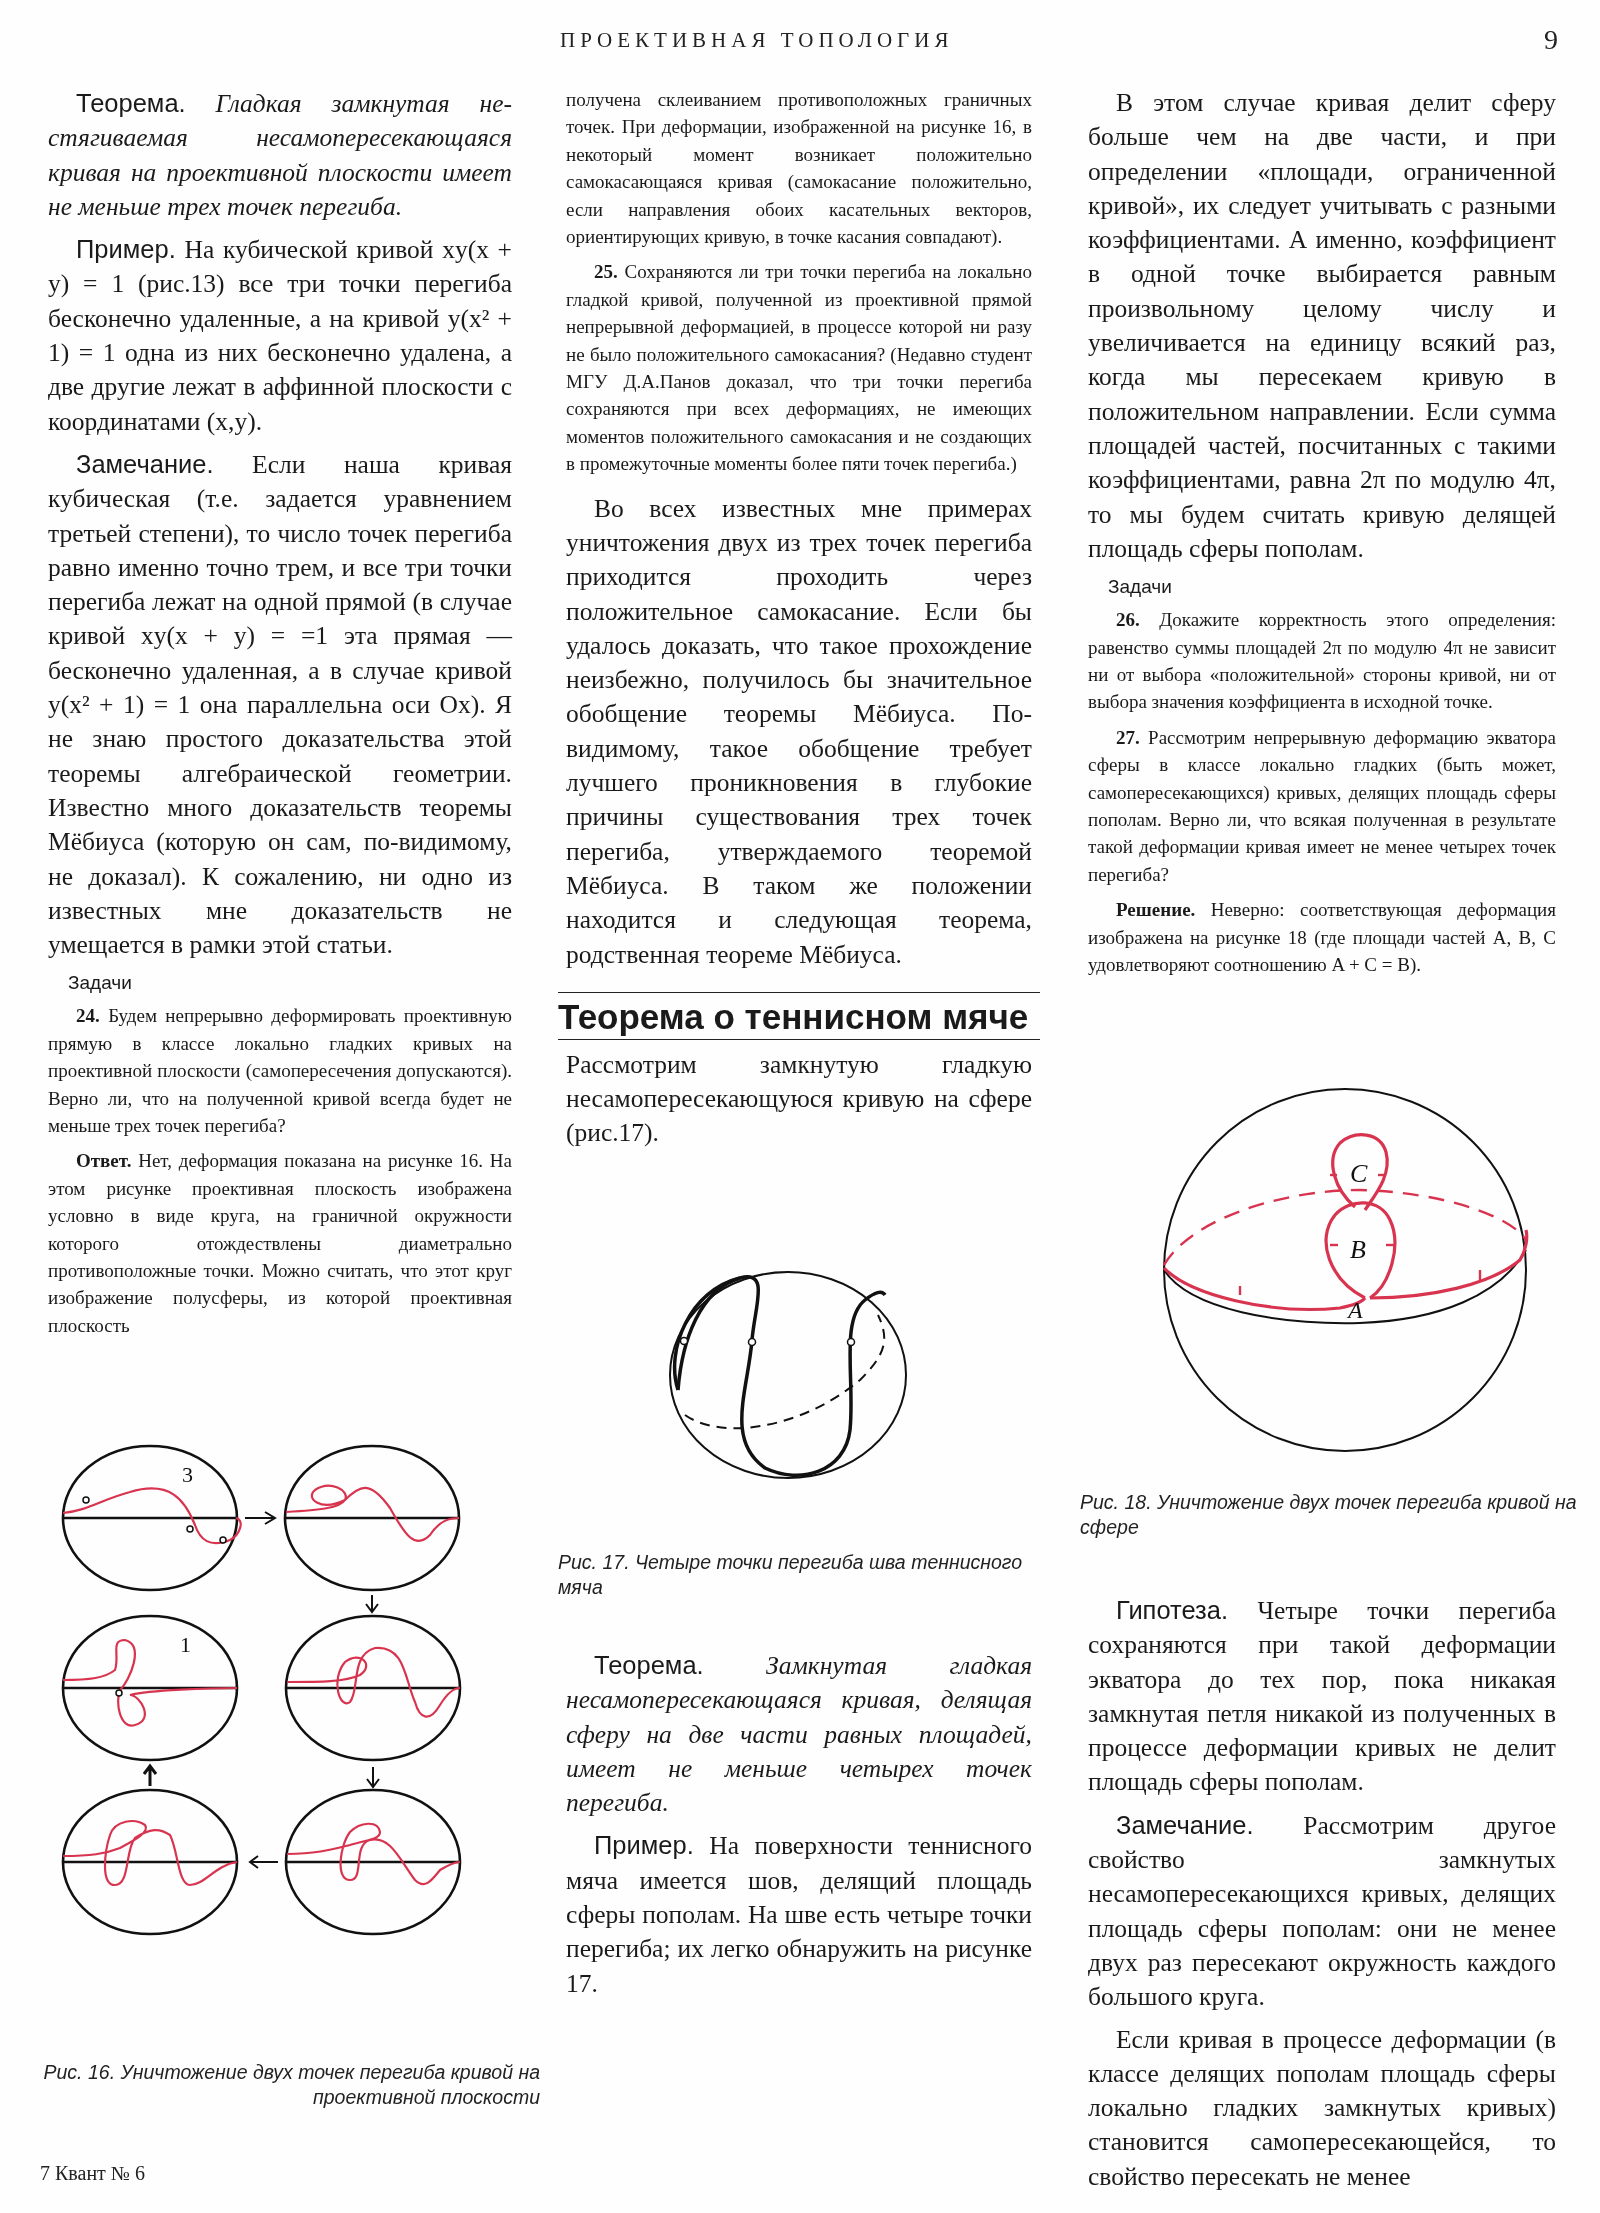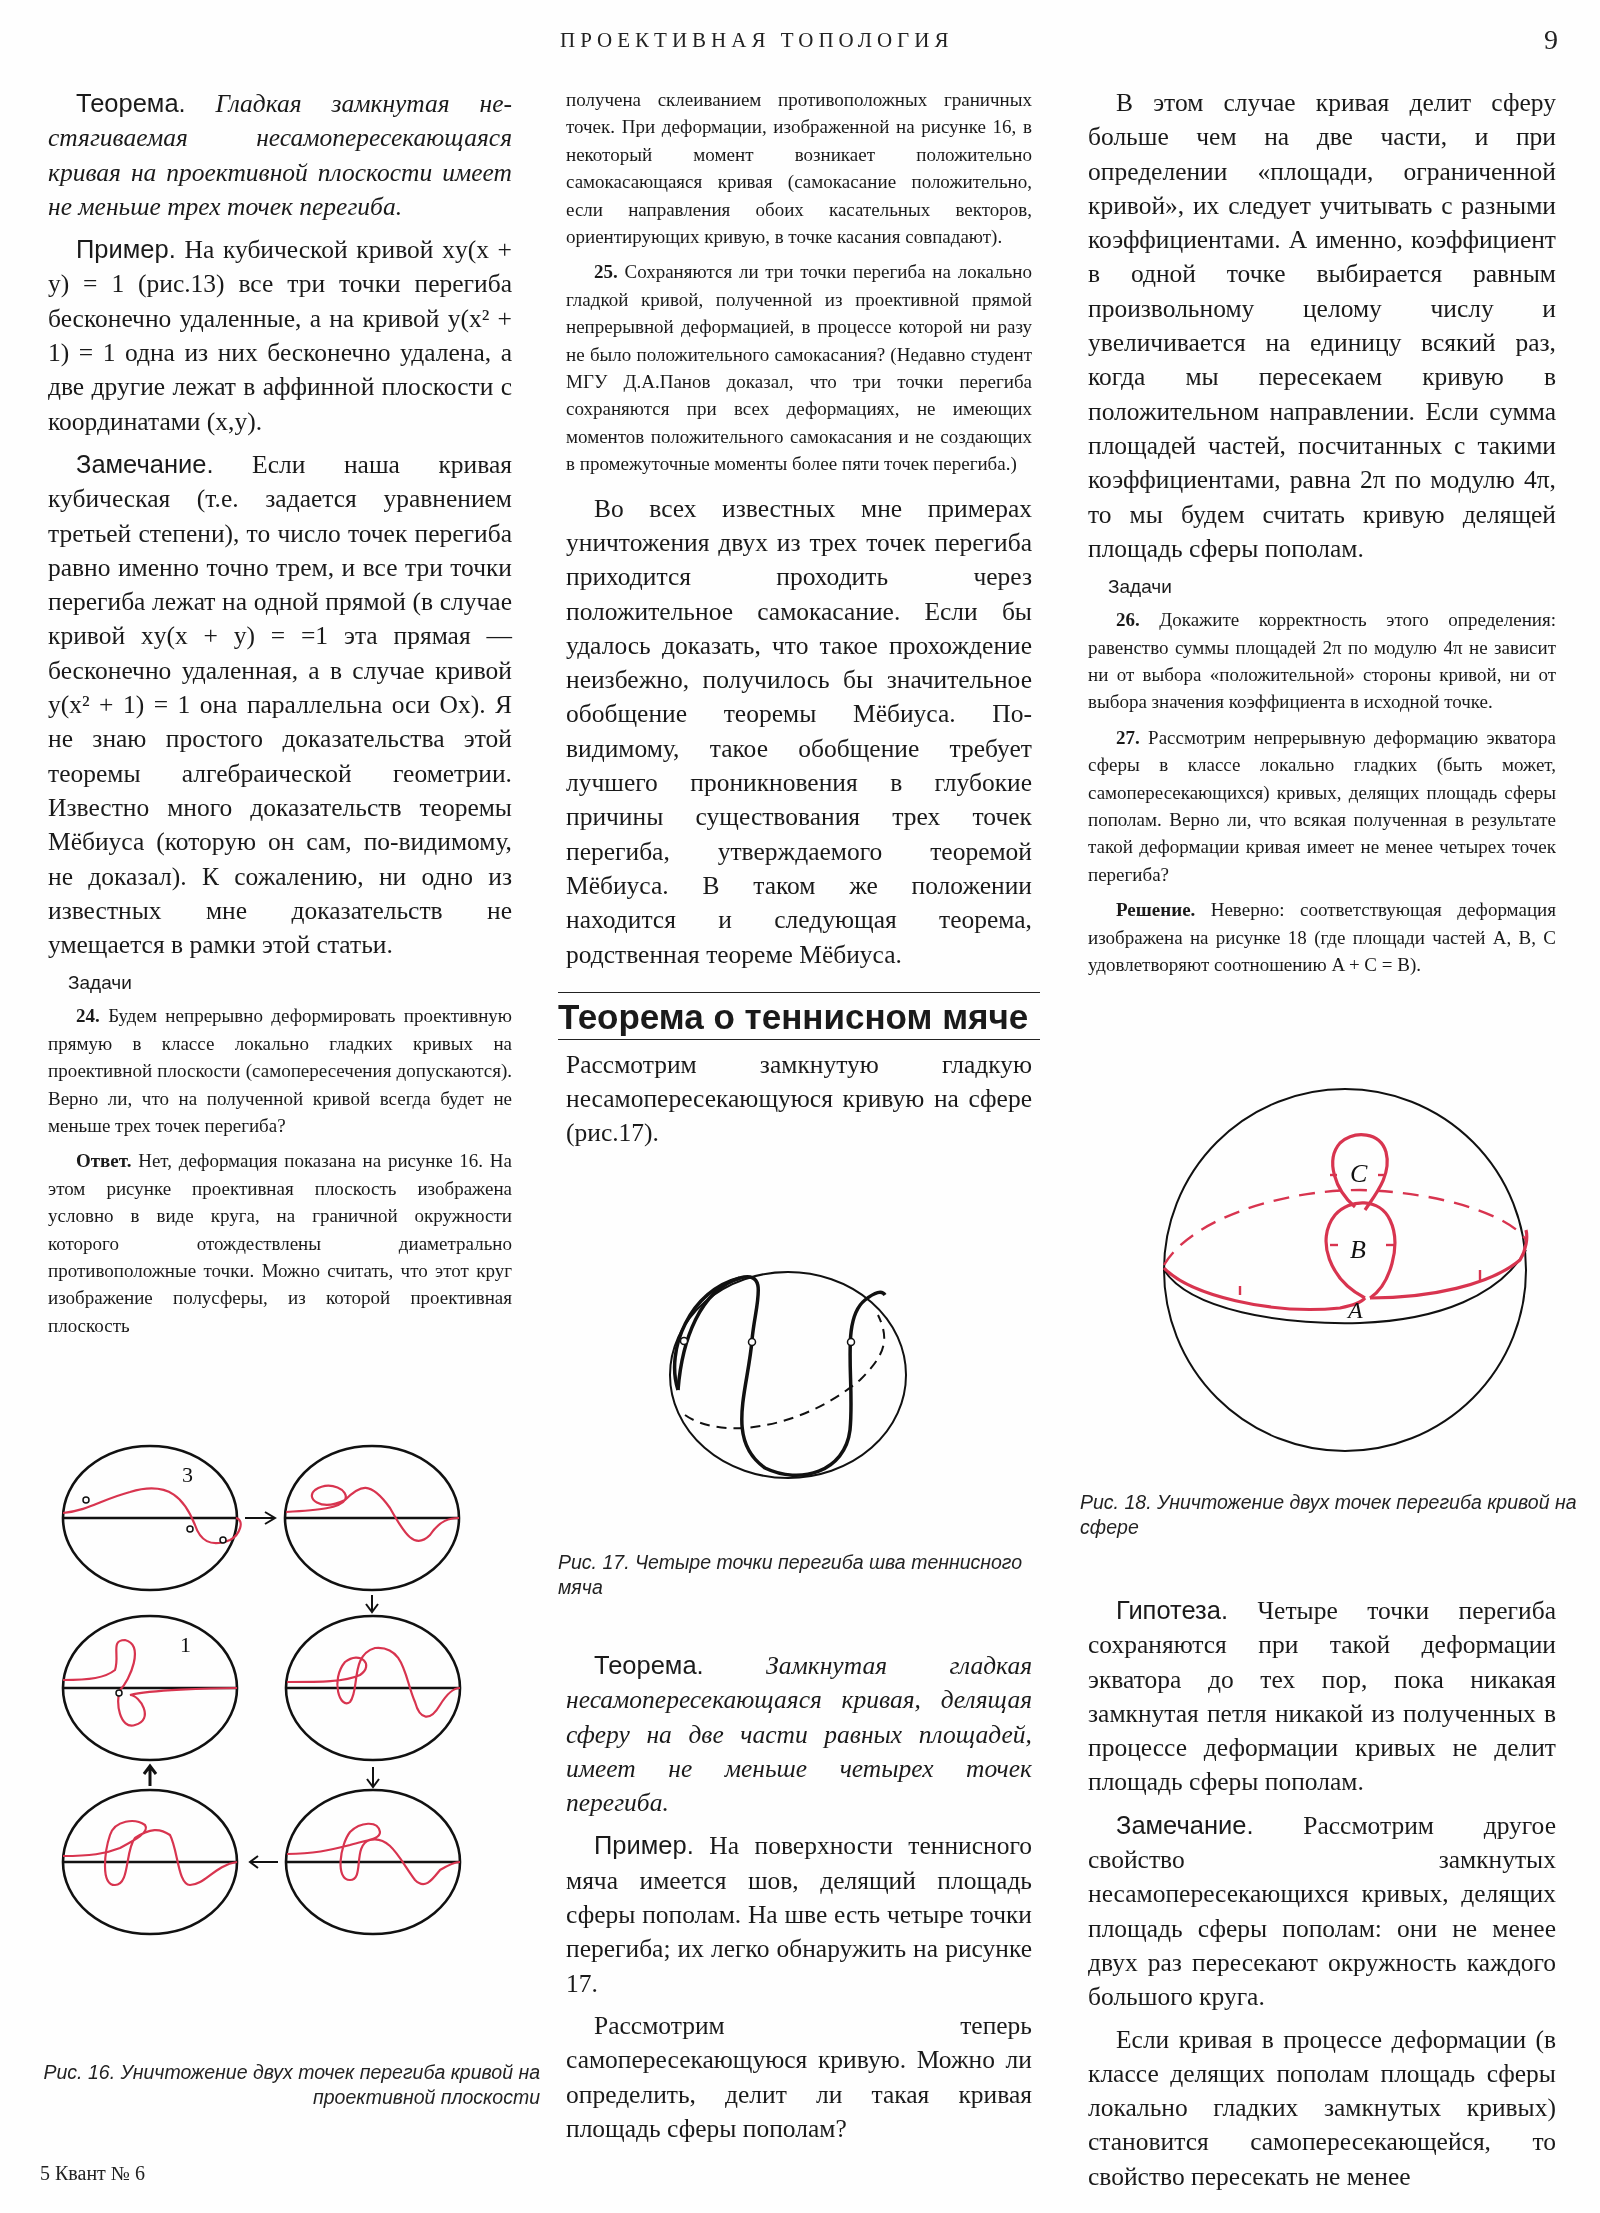--- a/index.html
+++ b/index.html
@@ -59,21 +59,20 @@
   <h2 class="section-title">Теорема о теннисном мяче</h2>
   <div class="big">
     <p style="text-indent:0">Рассмотрим замкнутую гладкую несамопересекающуюся кривую на сфере (рис.17).</p>
   </div>
 </div>
 
 <div class="col col2" style="top:1640px">
   <div class="big">
     <p><span class="lead">Теорема.</span> <span class="it">Замкнутая гладкая несамопересекающаяся кривая, делящая сферу на две части равных площадей, имеет не меньше четырех точек перегиба.</span></p>
     <p><span class="lead">Пример.</span> <span>На поверхности теннисного мяча имеется шов, делящий площадь сферы пополам. На шве есть четыре точки перегиба; их легко обнаружить на рисунке 17.</span></p>
-    <p>Рассмотрим теперь самопересекающуюся кривую. Можно ли определить, делит ли такая кривая площадь сферы пополам?</p>
   </div>
 </div>
 
 <div class="col col3">
   <div class="big">
     <p>В этом случае кривая делит сферу больше чем на две части, и при определении «площади, ограниченной кривой», их следует учитывать с разными коэффициентами. А именно, коэффициент в одной точке выбирается равным произвольному целому числу и увеличивается на единицу всякий раз, когда мы пересекаем кривую в положительном направлении. Если сумма площадей частей, посчитанных с такими коэффициентами, равна 2π по модулю 4π, то мы будем считать кривую делящей площадь сферы пополам.</p>
   </div>
   <div class="tasks-heading">Задачи</div>
   <div class="small">
     <p><span class="b">26.</span> <span>Докажите корректность этого определения: равенство суммы площадей 2π по модулю 4π не зависит ни от выбора «положительной» стороны кривой, ни от выбора значения коэффициента в исходной точке.</span></p>
@@ -165,13 +164,13 @@
     <line x1="256" y1="165" x2="264" y2="165"></line>
     <line x1="110" y1="215" x2="110" y2="206"></line>
     <line x1="350" y1="200" x2="350" y2="190"></line>
   </g>
   <text x="220" y="102" font-family="Liberation Serif, serif" font-style="italic" font-size="26" fill="#111">C</text>
   <text x="220" y="178" font-family="Liberation Serif, serif" font-style="italic" font-size="26" fill="#111">B</text>
   <text x="218" y="238" font-family="Liberation Serif, serif" font-style="italic" font-size="24" fill="#111">A</text>
 </svg>
 <div id="fig18-caption" class="caption">Рис. 18. Уничтожение двух точек перегиба кривой на сфере</div>
 
-<div id="footer">5 Квант № 6</div>
+<div id="footer">7 Квант № 6</div>
 
 </body></html>

